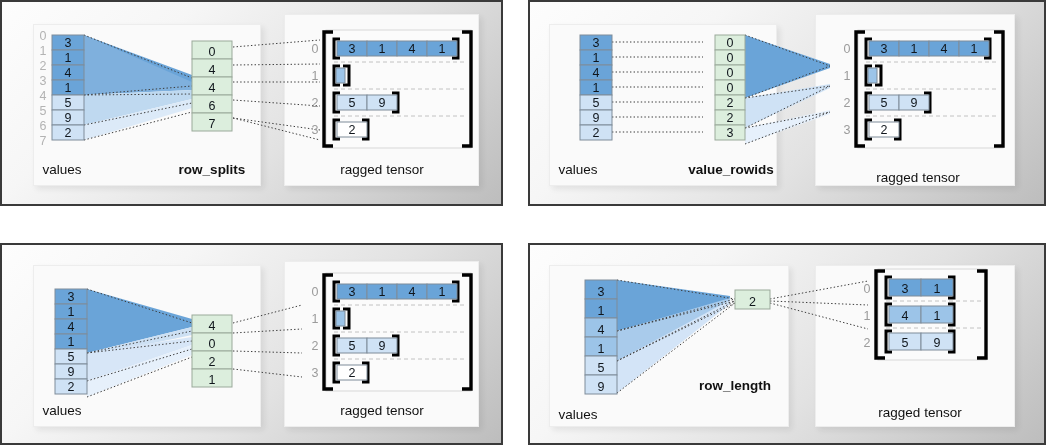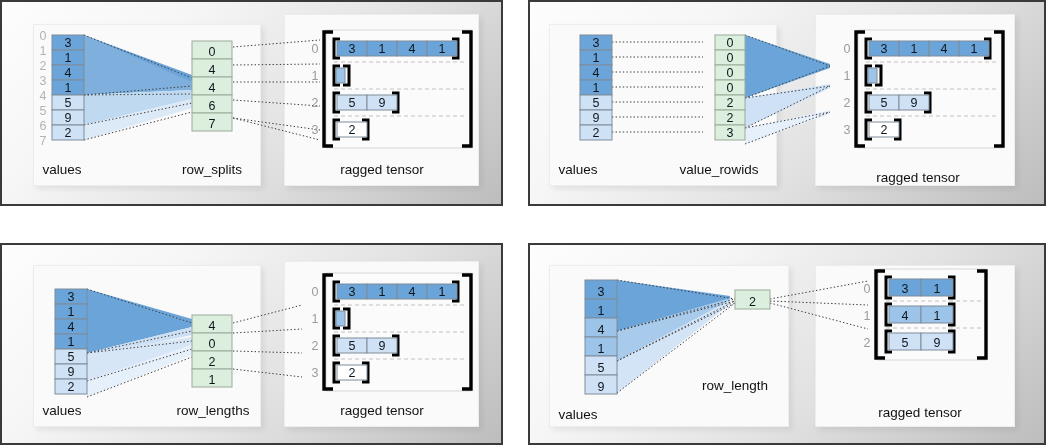--- a/index.html
+++ b/index.html
@@ -3,21 +3,21 @@
 <meta charset="utf-8">
 <style>
   html,body{margin:0;padding:0;background:#ffffff;}
   body{width:1046px;height:445px;font-family:"Liberation Sans",sans-serif;overflow:hidden;}
   .grid{position:relative;width:1046px;height:445px;}
   .panel{position:absolute;background:linear-gradient(135deg,#fdfdfd 0%,#f6f6f6 28%,#e2e2e2 60%,#bdbdbd 100%);
          border:2px solid #3a3a3a;box-sizing:border-box;}
   .panel .card{position:absolute;background:#fafafa;border:1px solid #ededed;box-sizing:border-box;}
   .panel .card.shade{box-shadow:3px 3px 6px rgba(0,0,0,0.08);}
   .pl-label{position:absolute;text-align:center;color:#111;font-size:13.5px;line-height:15px;white-space:nowrap;}
-  .pl-label.b{font-weight:normal;}
+  .pl-label.b{font-weight:bold;}
   svg{position:absolute;left:0;top:0;overflow:visible;}
   .vcell{fill-opacity:1;stroke:#7f8c99;stroke-width:1;}
   .gcell{fill:#dceedd;stroke:#9aa99a;stroke-width:1;}
   .cellnum{font-family:"Liberation Sans",sans-serif;font-size:12.5px;fill:#10161c;text-anchor:middle;}
   .idx{font-family:"Liberation Sans",sans-serif;font-size:12.5px;fill:#b3b3b3;text-anchor:middle;}
   .idx2{font-family:"Liberation Sans",sans-serif;font-size:12.5px;fill:#9b9b9b;text-anchor:middle;}
   .dline{stroke:#3b3b3b;stroke-width:1;stroke-dasharray:1.4 2.2;fill:none;}
   .sepline{stroke:#c2c2c2;stroke-width:1;stroke-dasharray:4 3;fill:none;}
   .brk{stroke:#000;fill:none;stroke-width:3.4;}
   .brkin{stroke:#000;fill:none;stroke-width:3;}
@@ -219,21 +219,21 @@
           <text x="384" y="104.5" class="cellnum">9</text>
           <text x="317" y="131.5" class="idx2">3</text>
           <path d="M 342 118 L 336 118 L 336 137 L 342 137" class="brkin"></path>
           <path d="M 364 118 L 370 118 L 370 137 L 364 137" class="brkin"></path>
           <rect x="339" y="120" width="30" height="15" fill="#ffffff" class="tcellbox"></rect>
           <text x="354" y="131.5" class="cellnum">2</text>
         </g>
     </svg>
 
     <div class="pl-label" style="left:8px;top:160px;width:80px;">values</div>
-    <div class="pl-label b" style="left:124px;top:160px;width:130px;text-align:center;">value_rowids</div>
+    <div class="pl-label b" style="left:136px;top:160px;width:130px;text-align:center;">value_rowids</div>
     <div class="pl-label" style="left:328px;top:168px;width:120px;">ragged tensor</div>
   </div>
 
   <div class="panel" style="left:0px;top:243px;width:503px;height:202px;">
     <div class="card shade" style="left:31px;top:20px;width:228px;height:162px;"></div>
     <div class="card shade" style="left:282px;top:16px;width:195px;height:166px;"></div>
 
     <svg width="503" height="202" viewBox="0 0 503 202">
       <polygon points="85,44 190,74 190,82 85,108" fill="#6aa4d8"></polygon>
       <polygon points="85,108 190,82 190,90 85,112" fill="#cde0f3"></polygon>
@@ -308,21 +308,20 @@
           <text x="380" y="104.5" class="cellnum">9</text>
           <text x="313" y="131.5" class="idx2">3</text>
           <path d="M 338 118 L 332 118 L 332 137 L 338 137" class="brkin"></path>
           <path d="M 360 118 L 366 118 L 366 137 L 360 137" class="brkin"></path>
           <rect x="335" y="120" width="30" height="15" fill="#ffffff" class="tcellbox"></rect>
           <text x="350" y="131.5" class="cellnum">2</text>
         </g>
     </svg>
 
     <div class="pl-label" style="left:20px;top:158px;width:80px;">values</div>
-    <div class="pl-label b" style="left:146px;top:158px;width:130px;">row_lengths</div>
     <div class="pl-label" style="left:320px;top:158px;width:120px;">ragged tensor</div>
   </div>
 
   <div class="panel" style="left:528px;top:243px;width:518px;height:202px;">
     <div class="card shade" style="left:19px;top:20px;width:240px;height:162px;"></div>
     <div class="card shade" style="left:285px;top:20px;width:200px;height:162px;"></div>
 
     <svg width="518" height="202" viewBox="0 0 518 202">
       <polygon points="87,35 87,86 200,55 200,51" fill="#6aa4d8"></polygon>
       <polygon points="87,86 87,116 200,57 200,53" fill="#a9cbeb"></polygon>

